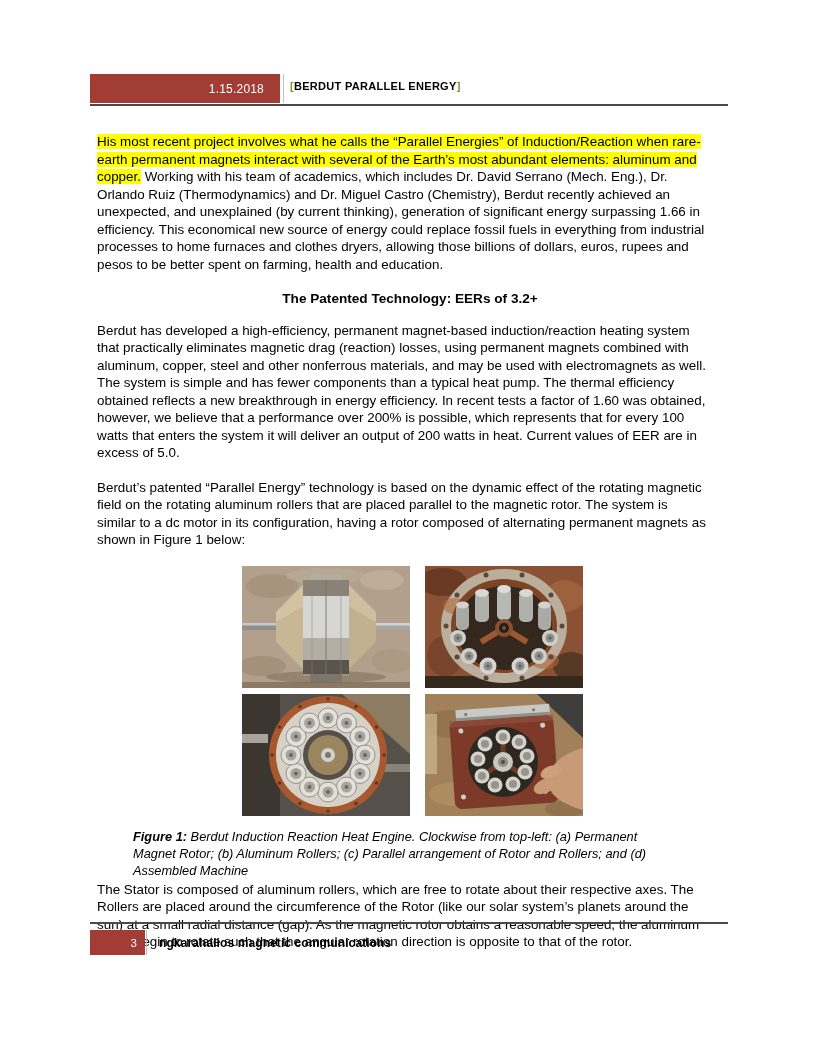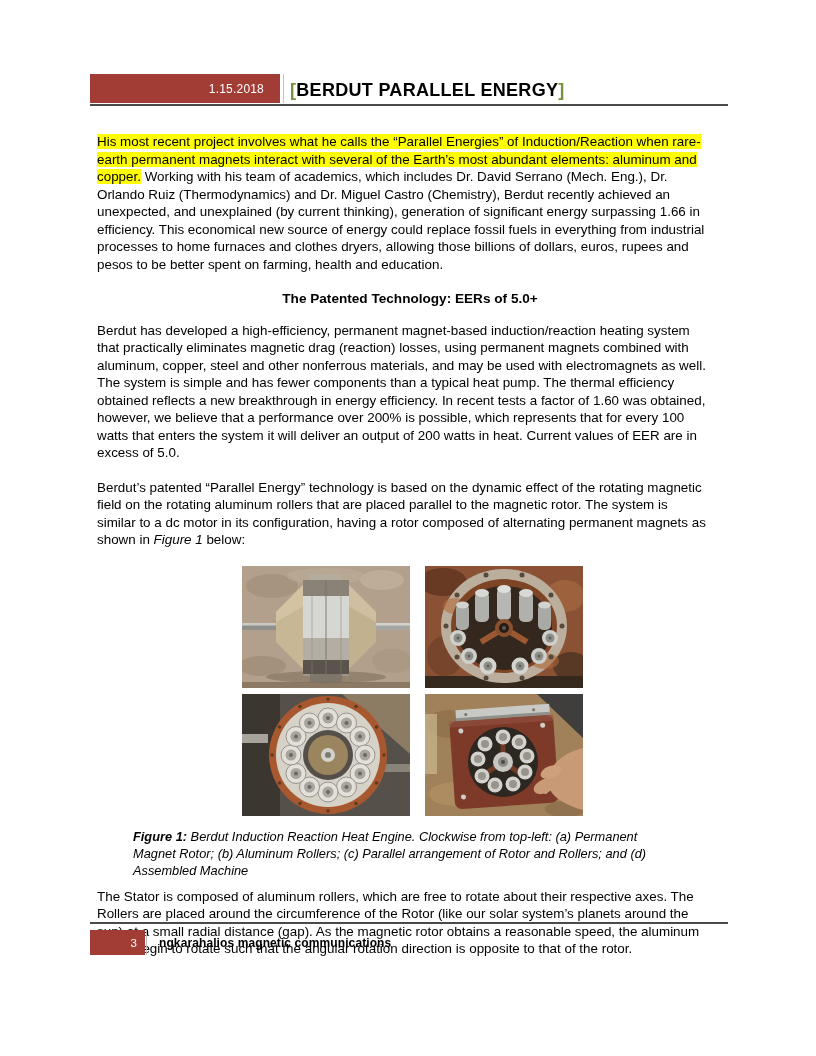--- a/index.html
+++ b/index.html
@@ -4,36 +4,36 @@
 <style>
   html,body{margin:0;padding:0;background:#fff;}
   .page{position:relative;width:816px;height:1056px;background:#fff;overflow:hidden;
         font-family:"Liberation Sans",sans-serif;color:#000;}
 
   
   .hdr-box{position:absolute;left:90px;top:74px;width:190px;height:29px;background:#A23D35;
            display:flex;align-items:center;justify-content:flex-end;box-sizing:border-box;padding-right:16px;}
   .hdr-date{color:#fff;font-size:12px;letter-spacing:.2px;}
   .hdr-vline{position:absolute;left:283px;top:74px;width:1px;height:29px;background:#c3c3c3;}
-  .hdr-title{position:absolute;left:290px;top:80px;font-size:18px;font-weight:bold;letter-spacing:.3px;}
+  .hdr-title{position:absolute;left:290px;top:80px;font-size:11px;font-weight:bold;letter-spacing:.3px;}
   .bracket{color:#77933C;}
   .hdr-rule{position:absolute;left:90px;top:104px;width:638px;height:2px;background:#4a4a4a;}
 
   
   .content{position:absolute;left:97px;top:133px;width:626px;font-size:13.4px;line-height:17.5px;}
   .content p{margin:0 16px 17px 0;}
   mark{background:#FFFF00;color:#000;}
   .heading{text-align:center;font-weight:bold;margin:0 0 14px 0;font-size:13.6px;}
   .p3{margin-bottom:2px;}
-  .it{font-style:italic;}
+  .it{}
 
   
   .fig-grid{margin:2px 0 0 145px;width:341px;display:grid;grid-template-columns:168px 158px;gap:6px 15px;}
   .fig-grid svg{display:block;}
-  .caption{margin:12px 0 9px 36px;width:548px;font-style:italic;font-size:12.8px;line-height:17px;}
+  .caption{margin:12px 0 2px 36px;width:548px;font-style:italic;font-size:12.8px;line-height:17px;}
   .caption .lbl{font-weight:bold;}
 
   
   .ftr-rule{position:absolute;left:90px;top:922px;width:638px;height:2px;background:#4a4a4a;}
   .ftr-box{position:absolute;left:90px;top:930px;width:55px;height:25px;background:#A23D35;
            display:flex;align-items:center;justify-content:flex-end;box-sizing:border-box;padding-right:8px;}
   .ftr-num{color:#fff;font-size:11.5px;}
   .ftr-vline{position:absolute;left:146px;top:930px;width:1px;height:25px;background:#bdbdbd;}
   .ftr-text{position:absolute;left:159px;top:936px;font-weight:bold;font-size:12px;letter-spacing:.1px;}
 </style>
@@ -46,21 +46,21 @@
     <span class="hdr-date">1.15.2018</span>
   </div>
   <div class="hdr-vline"></div>
   <div class="hdr-title"><span class="bracket">[</span><span>BERDUT PARALLEL ENERGY</span><span class="bracket">]</span></div>
   <div class="hdr-rule"></div>
 
   <div class="content">
 
     <p><mark>His most recent project involves what he calls the “Parallel Energies” of Induction/Reaction when rare-earth permanent magnets interact with several of the Earth’s most abundant elements: aluminum and copper.</mark><span> Working with his team of academics, which includes Dr. David Serrano (Mech. Eng.), Dr. Orlando Ruiz (Thermodynamics) and Dr. Miguel Castro (Chemistry), Berdut recently achieved an unexpected, and unexplained (by current thinking), generation of significant energy surpassing 1.66 in efficiency. This economical new source of energy could replace fossil fuels in everything from industrial processes to home furnaces and clothes dryers, allowing those billions of dollars, euros, rupees and pesos to be better spent on farming, health and education.</span></p>
 
-    <div class="heading">The Patented Technology: EERs of 5.0+</div>
+    <div class="heading">The Patented Technology: EERs of 3.2+</div>
 
     <p>Berdut has developed a high-efficiency, permanent magnet-based induction/reaction heating system that practically eliminates magnetic drag (reaction) losses, using permanent magnets combined with aluminum, copper, steel and other nonferrous materials, and may be used with electromagnets as well. The system is simple and has fewer components than a typical heat pump. The thermal efficiency obtained reflects a new breakthrough in energy efficiency. In recent tests a factor of 1.60 was obtained, however, we believe that a performance over 200% is possible, which represents that for every 100 watts that enters the system it will deliver an output of 200 watts in heat. Current values of EER are in excess of 5.0.</p>
 
     <p class="p3"><span>Berdut’s patented “Parallel Energy” technology is based on the dynamic effect of the rotating magnetic field on the rotating aluminum rollers that are placed parallel to the magnetic rotor. The system is similar to a dc motor in its configuration, having a rotor composed of alternating permanent magnets as shown in </span><span class="it">Figure 1</span><span> below:</span></p>
 
     <div class="fig-grid">
 
       <svg width="168" height="122" viewBox="0 0 168 122">
         <rect width="168" height="122" fill="#b2a08c"></rect>
         <ellipse cx="30" cy="20" rx="26" ry="12" fill="#a18e78" opacity="0.7"></ellipse>

